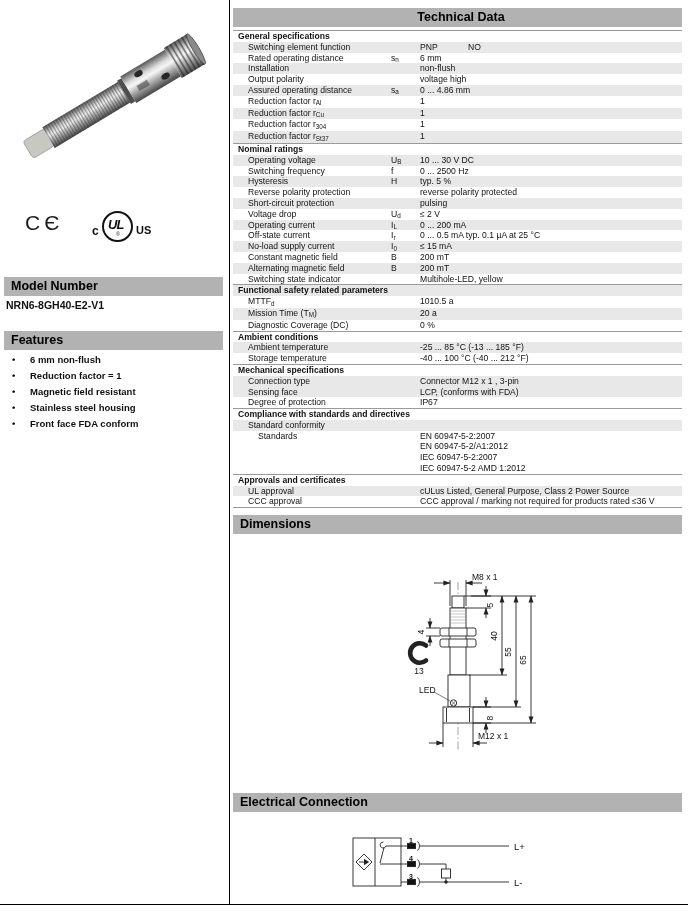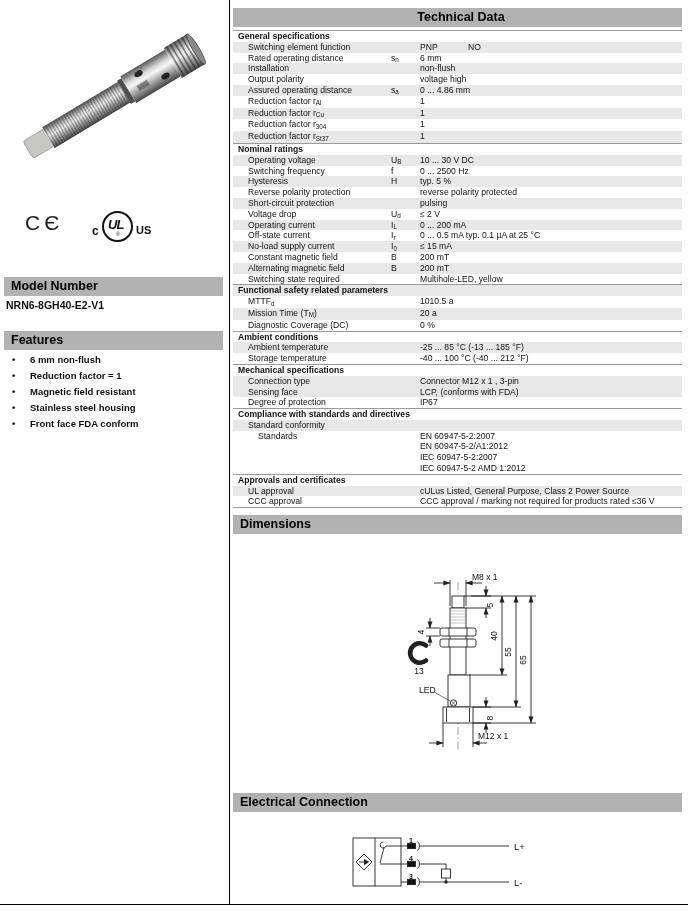--- a/index.html
+++ b/index.html
@@ -126,21 +126,21 @@
       <div class="trow"><span class="tlabel ind1"><span>Switching frequency</span></span><span class="tsym"><span>f</span></span><span class="tval">0 ... 2500 Hz</span></div>
       <div class="trow shade"><span class="tlabel ind1"><span>Hysteresis</span></span><span class="tsym"><span>H</span></span><span class="tval">typ. 5  %</span></div>
       <div class="trow"><span class="tlabel ind1"><span>Reverse polarity protection</span></span><span class="tval">reverse polarity protected</span></div>
       <div class="trow shade"><span class="tlabel ind1"><span>Short-circuit protection</span></span><span class="tval">pulsing</span></div>
       <div class="trow"><span class="tlabel ind1"><span>Voltage drop</span></span><span class="tsym"><span>U</span><sub>d</sub></span><span class="tval">≤ 2 V</span></div>
       <div class="trow shade"><span class="tlabel ind1"><span>Operating current</span></span><span class="tsym"><span>I</span><sub>L</sub></span><span class="tval">0 ... 200 mA</span></div>
       <div class="trow"><span class="tlabel ind1"><span>Off-state current</span></span><span class="tsym"><span>I</span><sub>r</sub></span><span class="tval">0 ... 0.5 mA typ. 0.1 µA at 25 °C</span></div>
       <div class="trow shade"><span class="tlabel ind1"><span>No-load supply current</span></span><span class="tsym"><span>I</span><sub>0</sub></span><span class="tval">≤ 15 mA</span></div>
       <div class="trow"><span class="tlabel ind1"><span>Constant magnetic field</span></span><span class="tsym"><span>B</span></span><span class="tval">200 mT</span></div>
       <div class="trow shade"><span class="tlabel ind1"><span>Alternating magnetic field</span></span><span class="tsym"><span>B</span></span><span class="tval">200 mT</span></div>
-      <div class="trow"><span class="tlabel ind1"><span>Switching state required</span></span><span class="tval">Multihole-LED, yellow</span></div>
+      <div class="trow"><span class="tlabel ind1"><span>Switching state indicator</span></span><span class="tval">Multihole-LED, yellow</span></div>
       <div class="trow shade thead"><span class="tlabel ind0"><span>Functional safety related parameters</span></span></div>
       <div class="trow"><span class="tlabel ind1"><span>MTTF</span><sub>d</sub></span><span class="tval">1010.5 a</span></div>
       <div class="trow shade"><span class="tlabel ind1"><span>Mission Time (T</span><sub>M</sub><span>)</span></span><span class="tval">20 a</span></div>
       <div class="trow"><span class="tlabel ind1"><span>Diagnostic Coverage (DC)</span></span><span class="tval">0 %</span></div>
       <div class="trow thead"><span class="tlabel ind0"><span>Ambient conditions</span></span></div>
       <div class="trow shade"><span class="tlabel ind1"><span>Ambient temperature</span></span><span class="tval">-25 ... 85 °C (-13 ... 185 °F)</span></div>
       <div class="trow"><span class="tlabel ind1"><span>Storage temperature</span></span><span class="tval">-40 ... 100 °C (-40 ... 212 °F)</span></div>
       <div class="trow thead"><span class="tlabel ind0"><span>Mechanical specifications</span></span></div>
       <div class="trow shade"><span class="tlabel ind1"><span>Connection type</span></span><span class="tval">Connector M12 x 1 , 3-pin</span></div>
       <div class="trow shade"><span class="tlabel ind1"><span>Sensing face</span></span><span class="tval">LCP, (conforms with FDA)</span></div>

